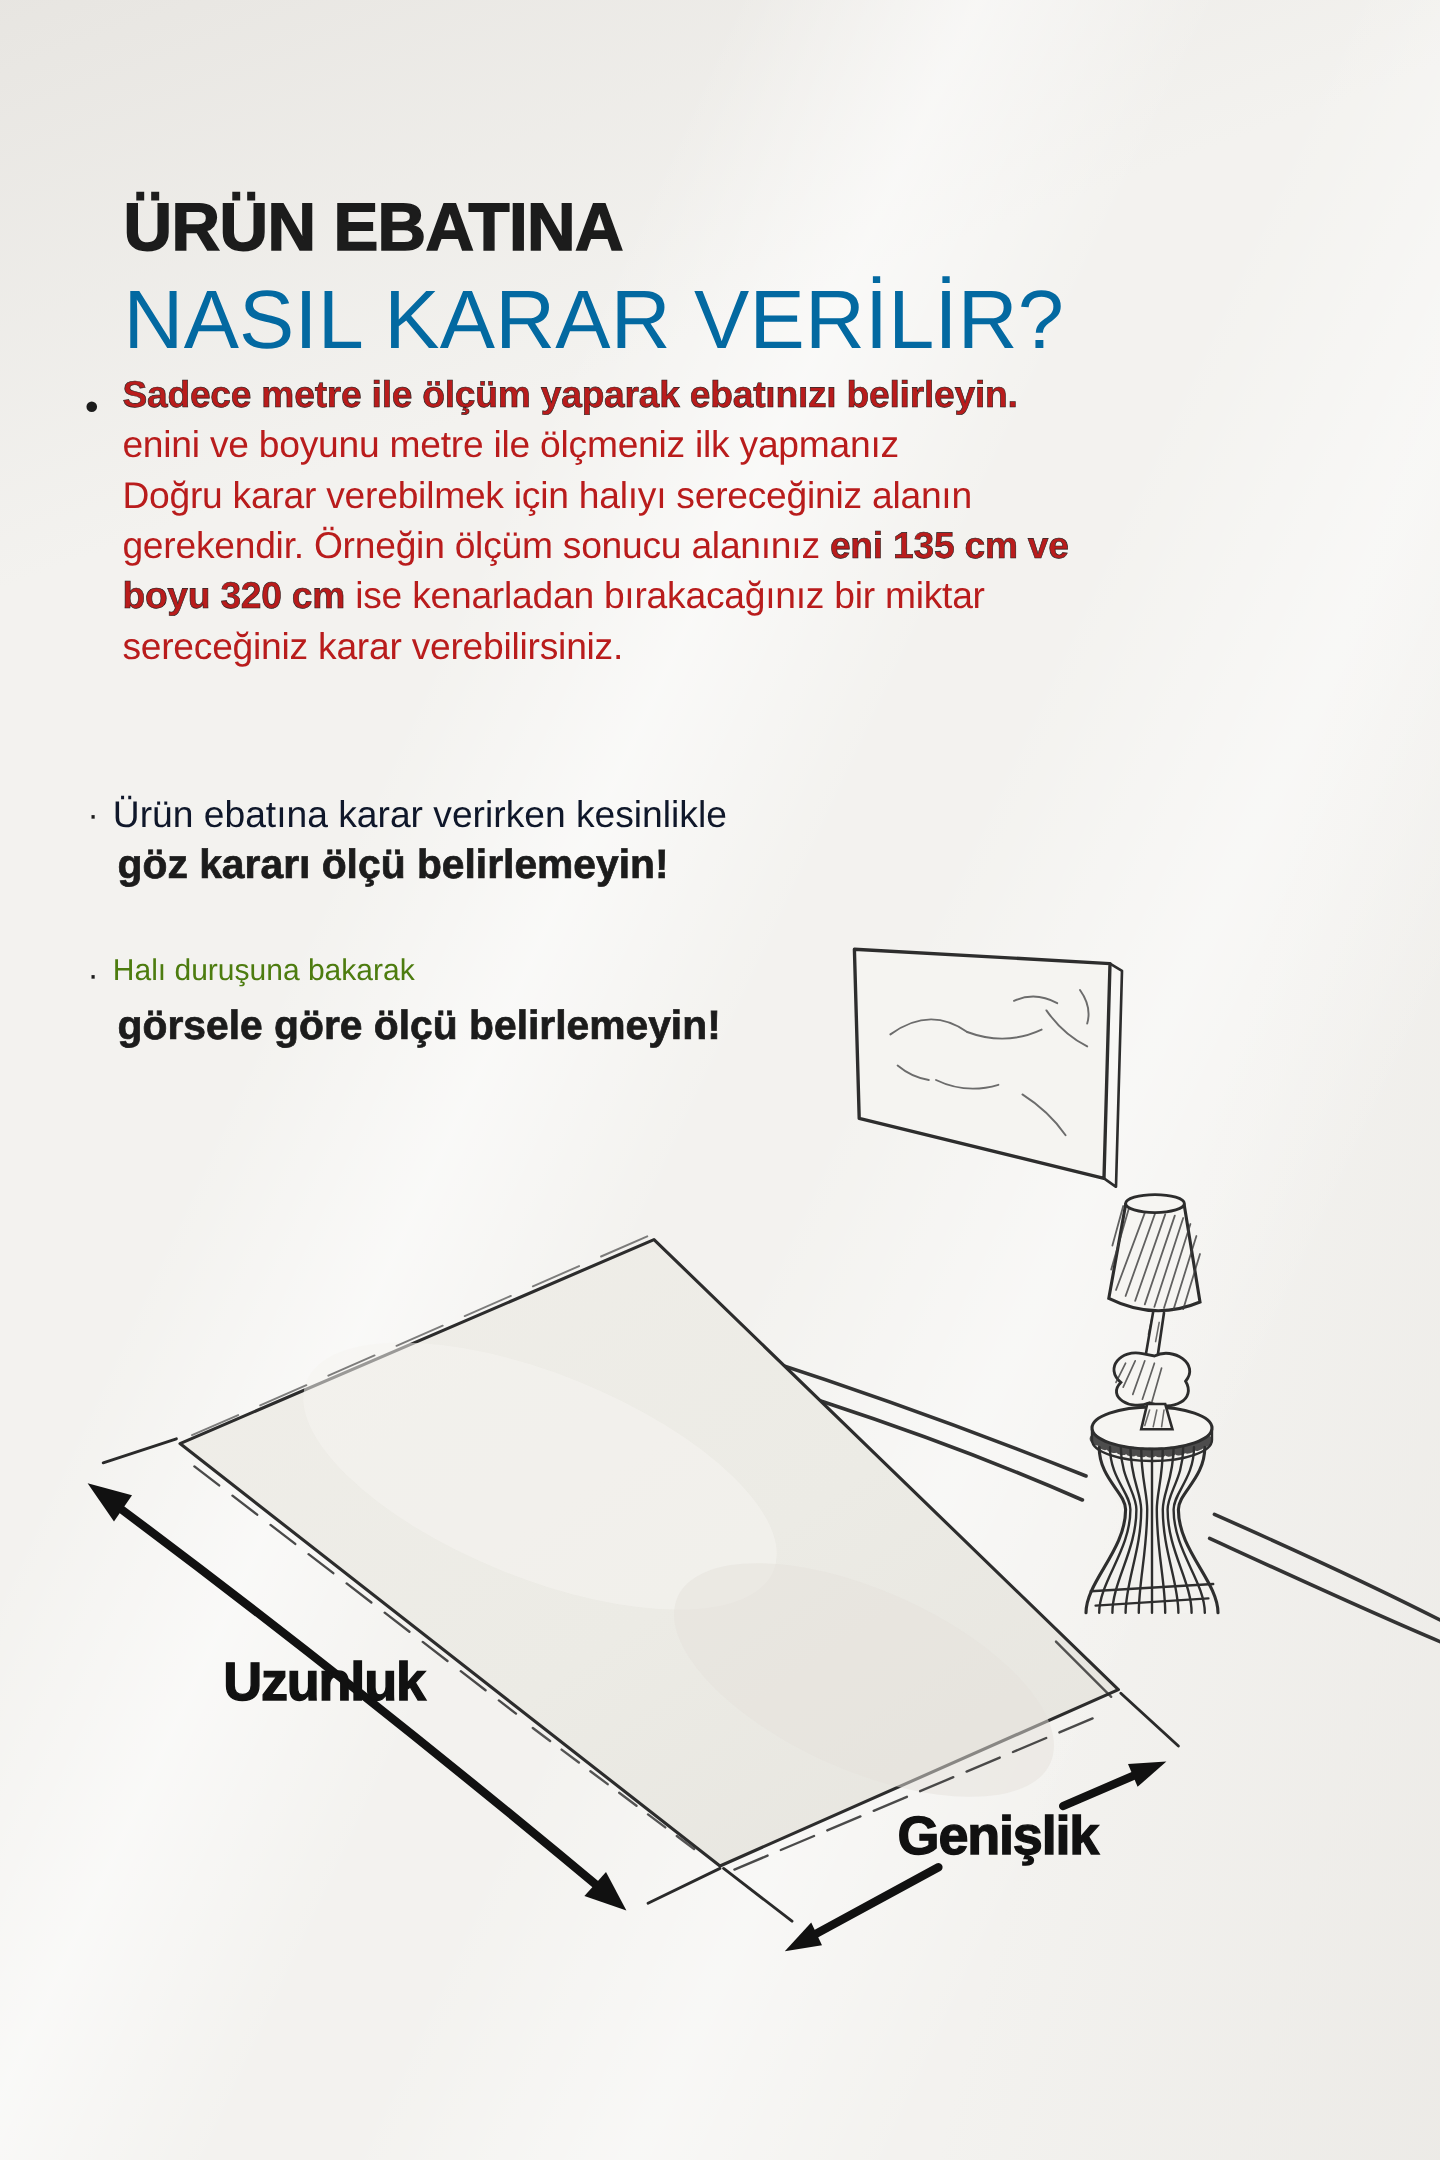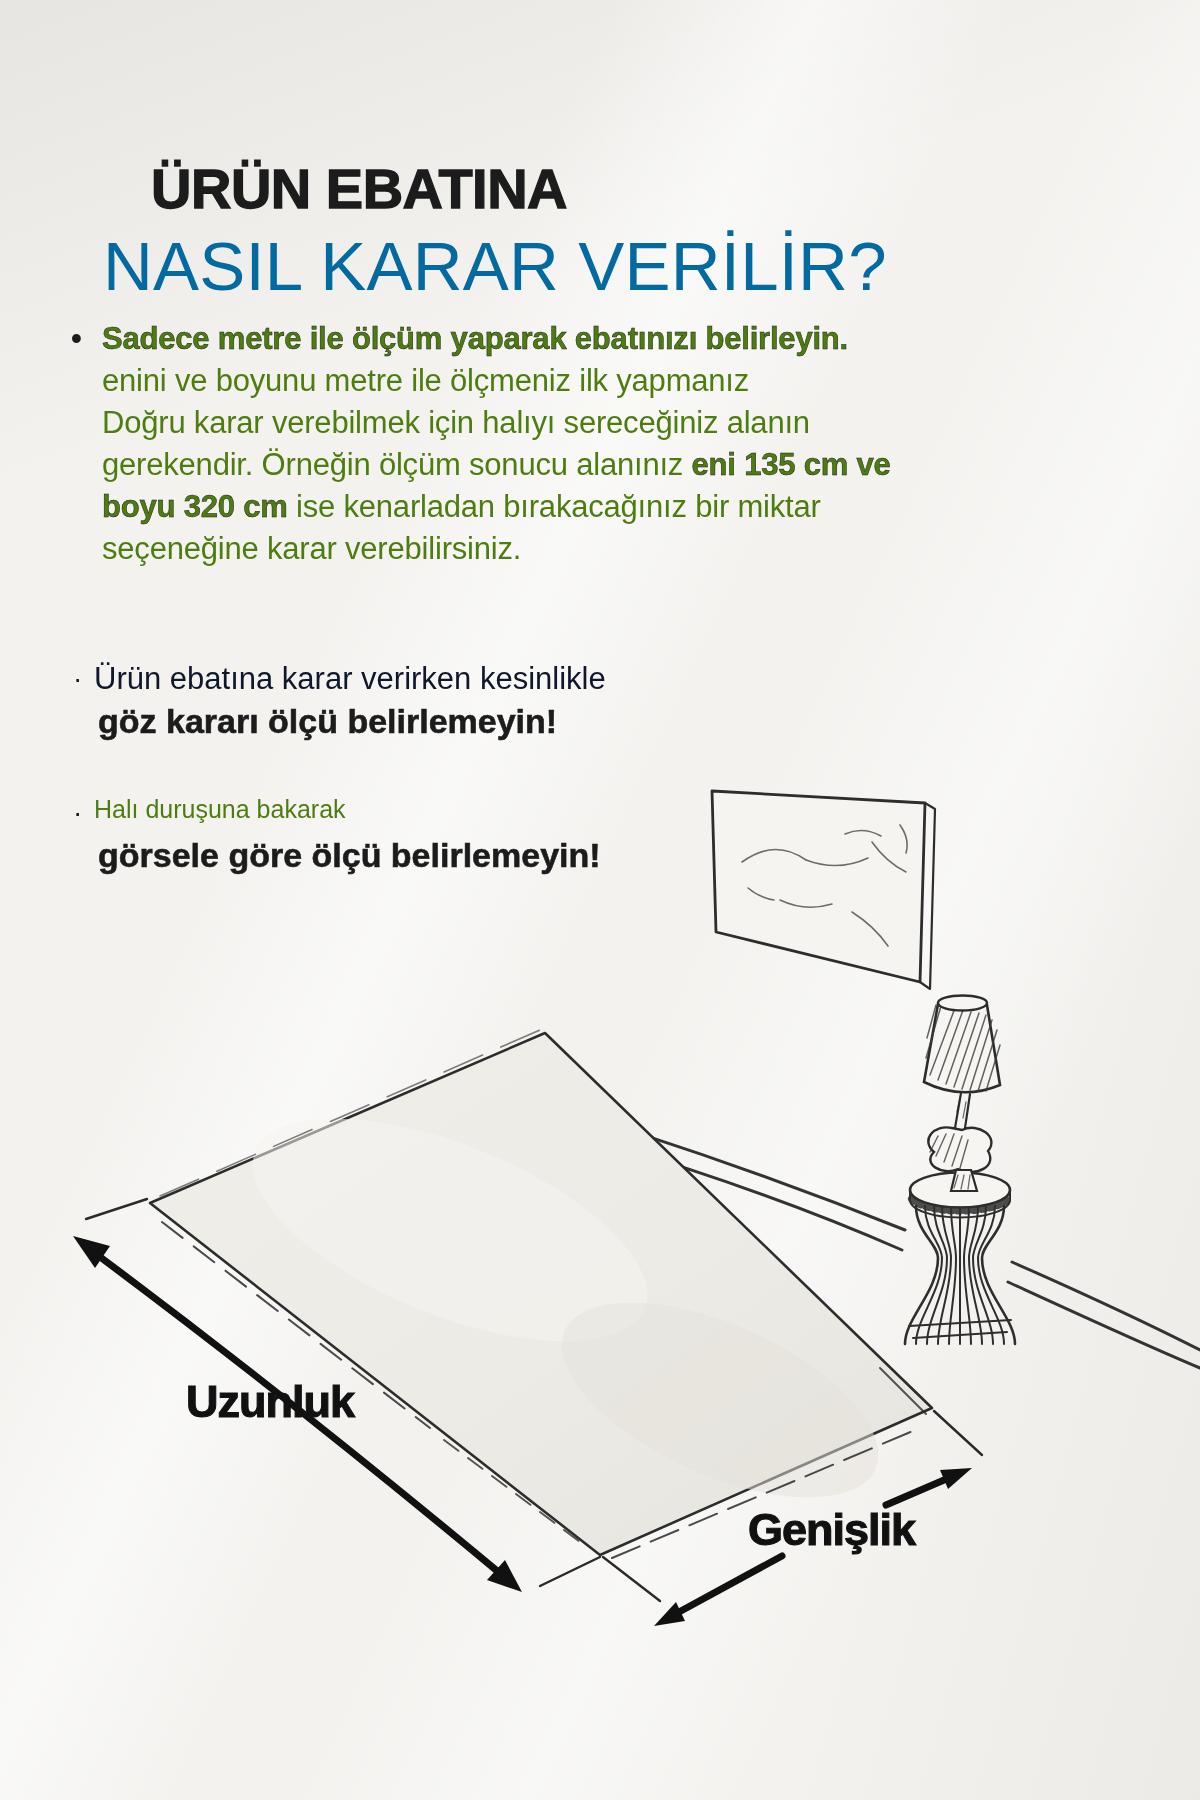--- a/index.html
+++ b/index.html
@@ -11,23 +11,23 @@
   }
   .sheen{
     position:absolute;inset:0;pointer-events:none;
     background:
       linear-gradient(115deg, rgba(255,255,255,0) 30%, rgba(255,255,255,.55) 40%, rgba(255,255,255,0) 50%),
       linear-gradient(115deg, rgba(255,255,255,0) 55%, rgba(255,255,255,.45) 67%, rgba(255,255,255,0) 78%),
       linear-gradient(160deg, rgba(222,219,214,.55), rgba(255,255,255,0) 22%),
       linear-gradient(285deg, rgba(226,223,218,.4), rgba(255,255,255,0) 25%);
   }
   .abs{position:absolute;white-space:nowrap;}
-  .title1{left:103px;top:156px;font-size:56px;font-weight:800;letter-spacing:-.5px;margin-left:48px;-webkit-text-stroke:1.3px #1c1c1c;}
+  .title1{left:103px;top:156px;font-size:56px;font-weight:800;letter-spacing:-.5px;-webkit-text-stroke:1.3px #1c1c1c;}
   .title2{left:103px;top:227px;font-size:69px;font-weight:400;letter-spacing:.2px;color:#0369a1;}
-  .para{left:102px;top:318px;font-size:31px;line-height:42px;letter-spacing:-.2px;color:#4d7c0f;}
+  .para{left:102px;top:308px;font-size:31px;line-height:42px;letter-spacing:-.2px;color:#b91c1c;}
   .para .b, .line .b{font-weight:700;-webkit-text-stroke:.5px #1c1c1c;}
   .marker1{left:71px;top:321px;font-size:31px;font-weight:700;}
   .marker2{left:73px;top:663px;font-size:28px;}
   .marker3{left:73px;top:797px;font-size:28px;}
   .b2l1{left:94px;top:663px;font-size:31px;line-height:1;color:#0f172a;}
   .b2l2{left:98px;top:704px;font-size:34px;line-height:1;font-weight:700;-webkit-text-stroke:.6px #1c1c1c;}
   .b3l1{left:94px;top:797px;font-size:25px;line-height:1;color:#4d7c0f;}
   .b3l2{left:98px;top:838px;font-size:34px;line-height:1;font-weight:700;-webkit-text-stroke:.6px #1c1c1c;}
   svg{position:absolute;inset:0;}
   svg text{
@@ -47,21 +47,21 @@
 <div class="abs title1">ÜRÜN EBATINA</div>
 <div class="abs title2">NASIL KARAR VERİLİR?</div>
 
 <div class="abs marker1">•</div>
 <div class="abs para">
   <div class="line"><span class="b">Sadece metre ile ölçüm yaparak ebatınızı belirleyin.</span></div>
   <div class="line"><span>enini ve boyunu metre ile ölçmeniz ilk yapmanız</span></div>
   <div class="line"><span>Doğru karar verebilmek için halıyı sereceğiniz alanın</span></div>
   <div class="line"><span>gerekendir. Örneğin ölçüm sonucu alanınız </span><span class="b">eni 135 cm ve</span></div>
   <div class="line"><span class="b">boyu 320 cm</span><span> ise kenarladan bırakacağınız bir miktar</span></div>
-  <div class="line"><span>seçeneğine karar verebilirsiniz.</span></div>
+  <div class="line"><span>sereceğiniz karar verebilirsiniz.</span></div>
 </div>
 
 <div class="abs marker2">·</div>
 <div class="abs b2l1">Ürün ebatına karar verirken kesinlikle</div>
 <div class="abs b2l2">göz kararı ölçü belirlemeyin!</div>
 
 <div class="abs marker3">·</div>
 <div class="abs b3l1">Halı duruşuna bakarak</div>
 <div class="abs b3l2">görsele göre ölçü belirlemeyin!</div>
 

